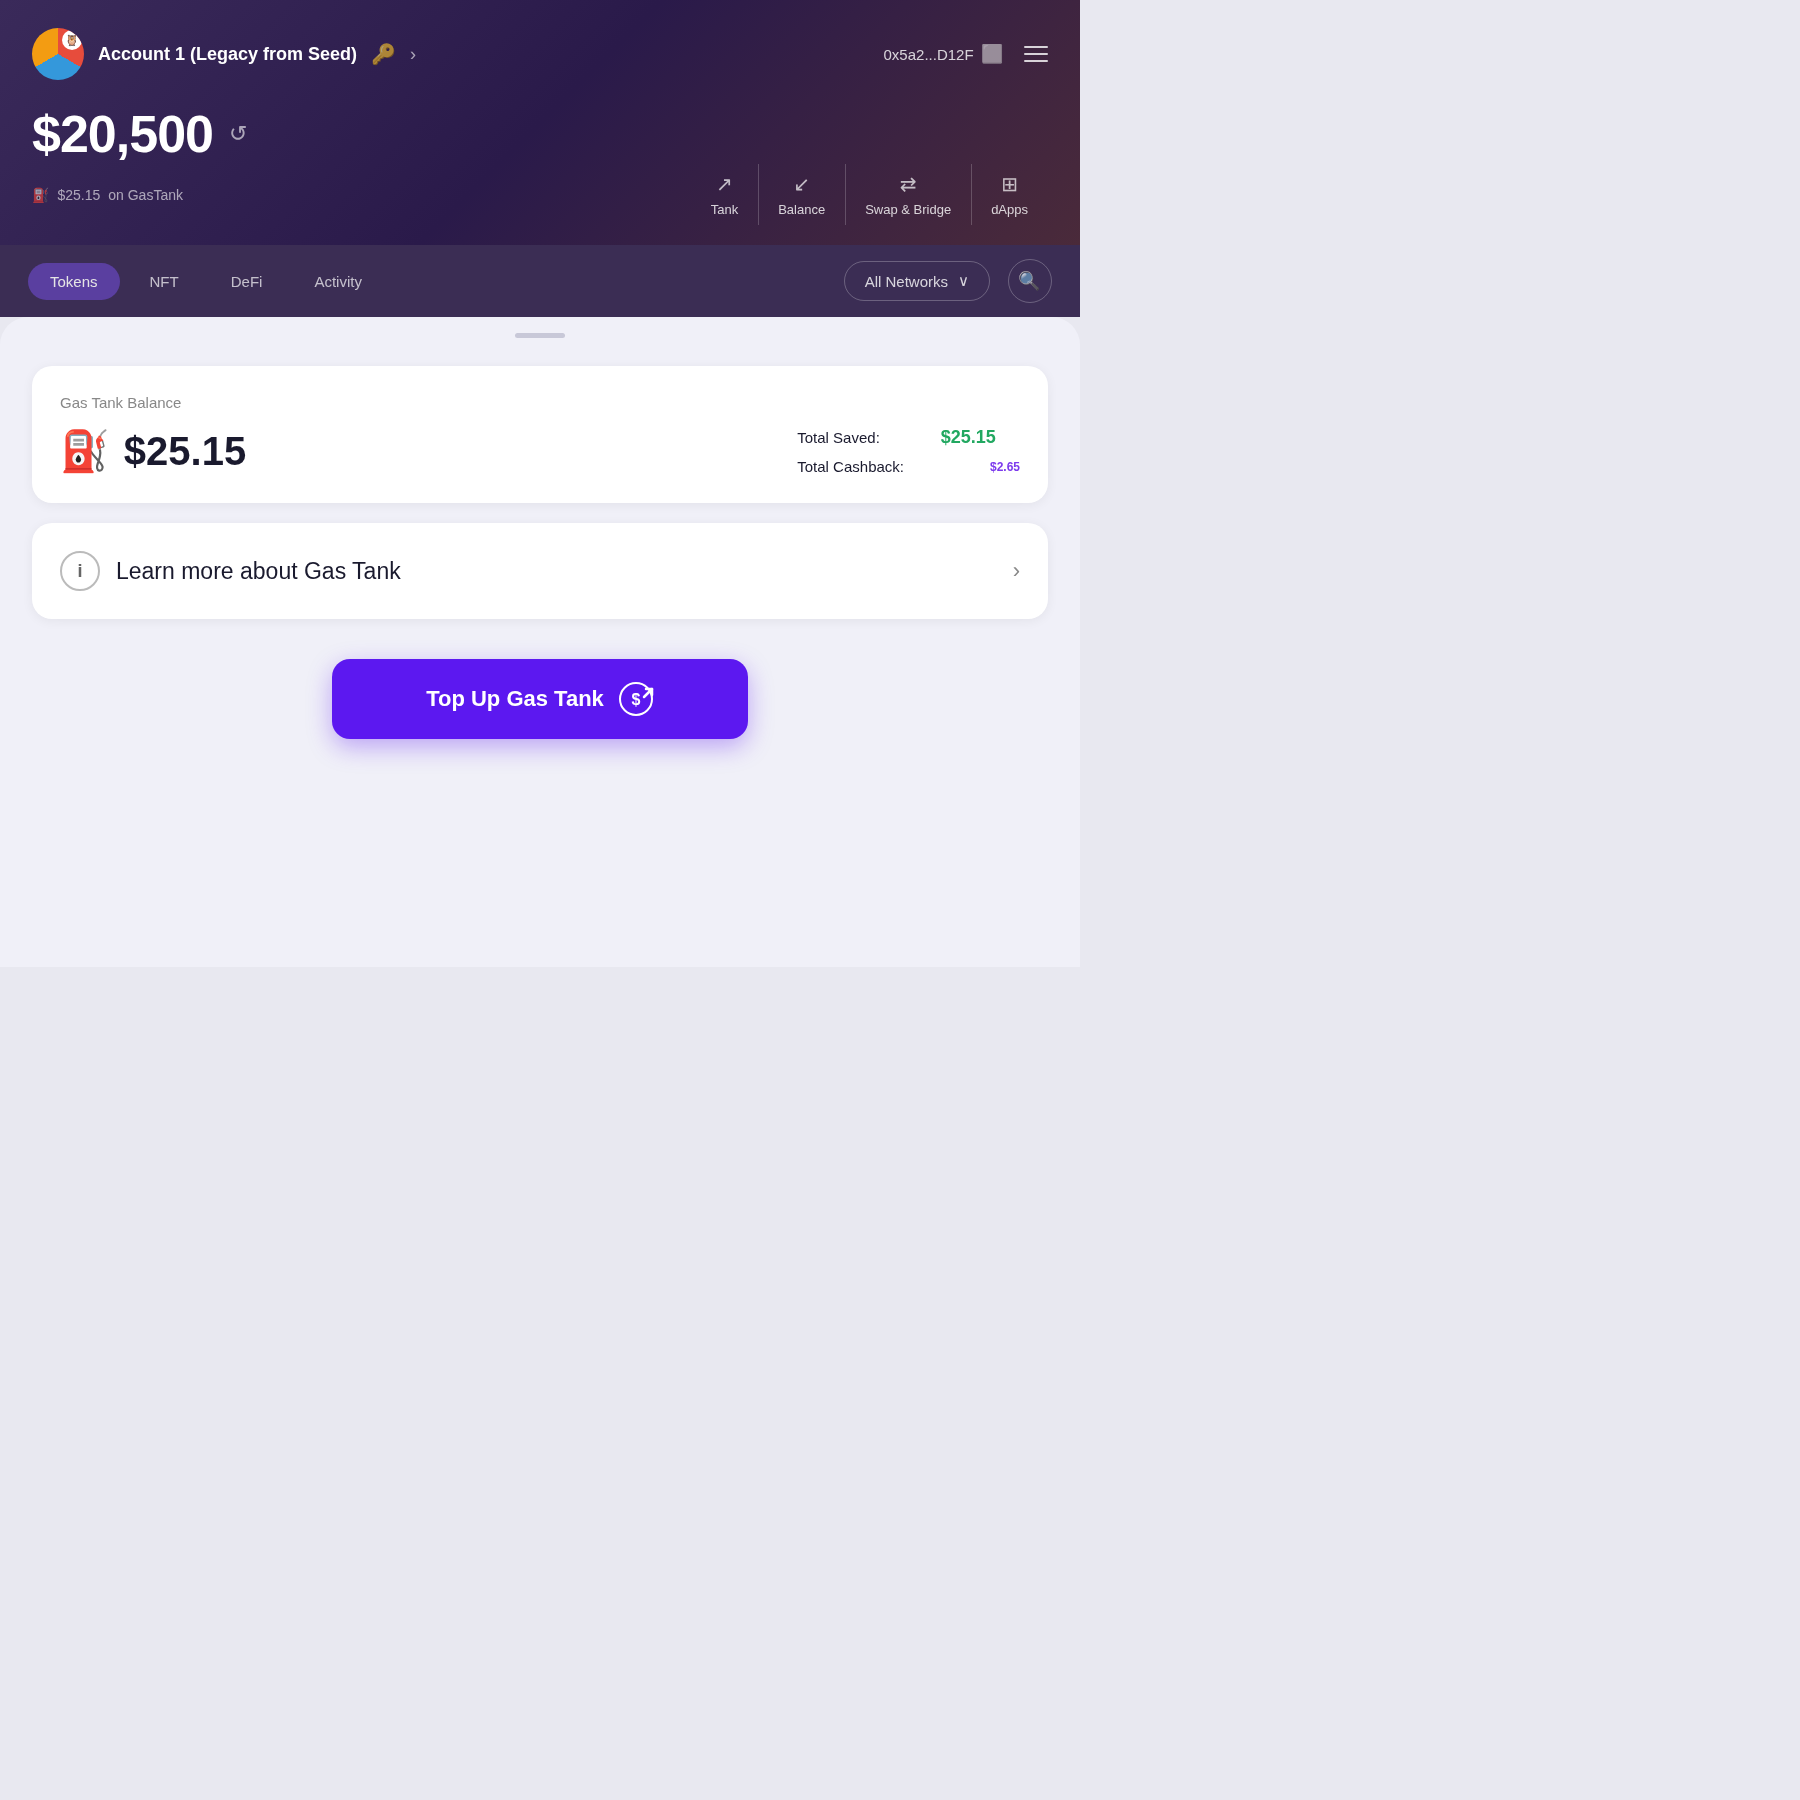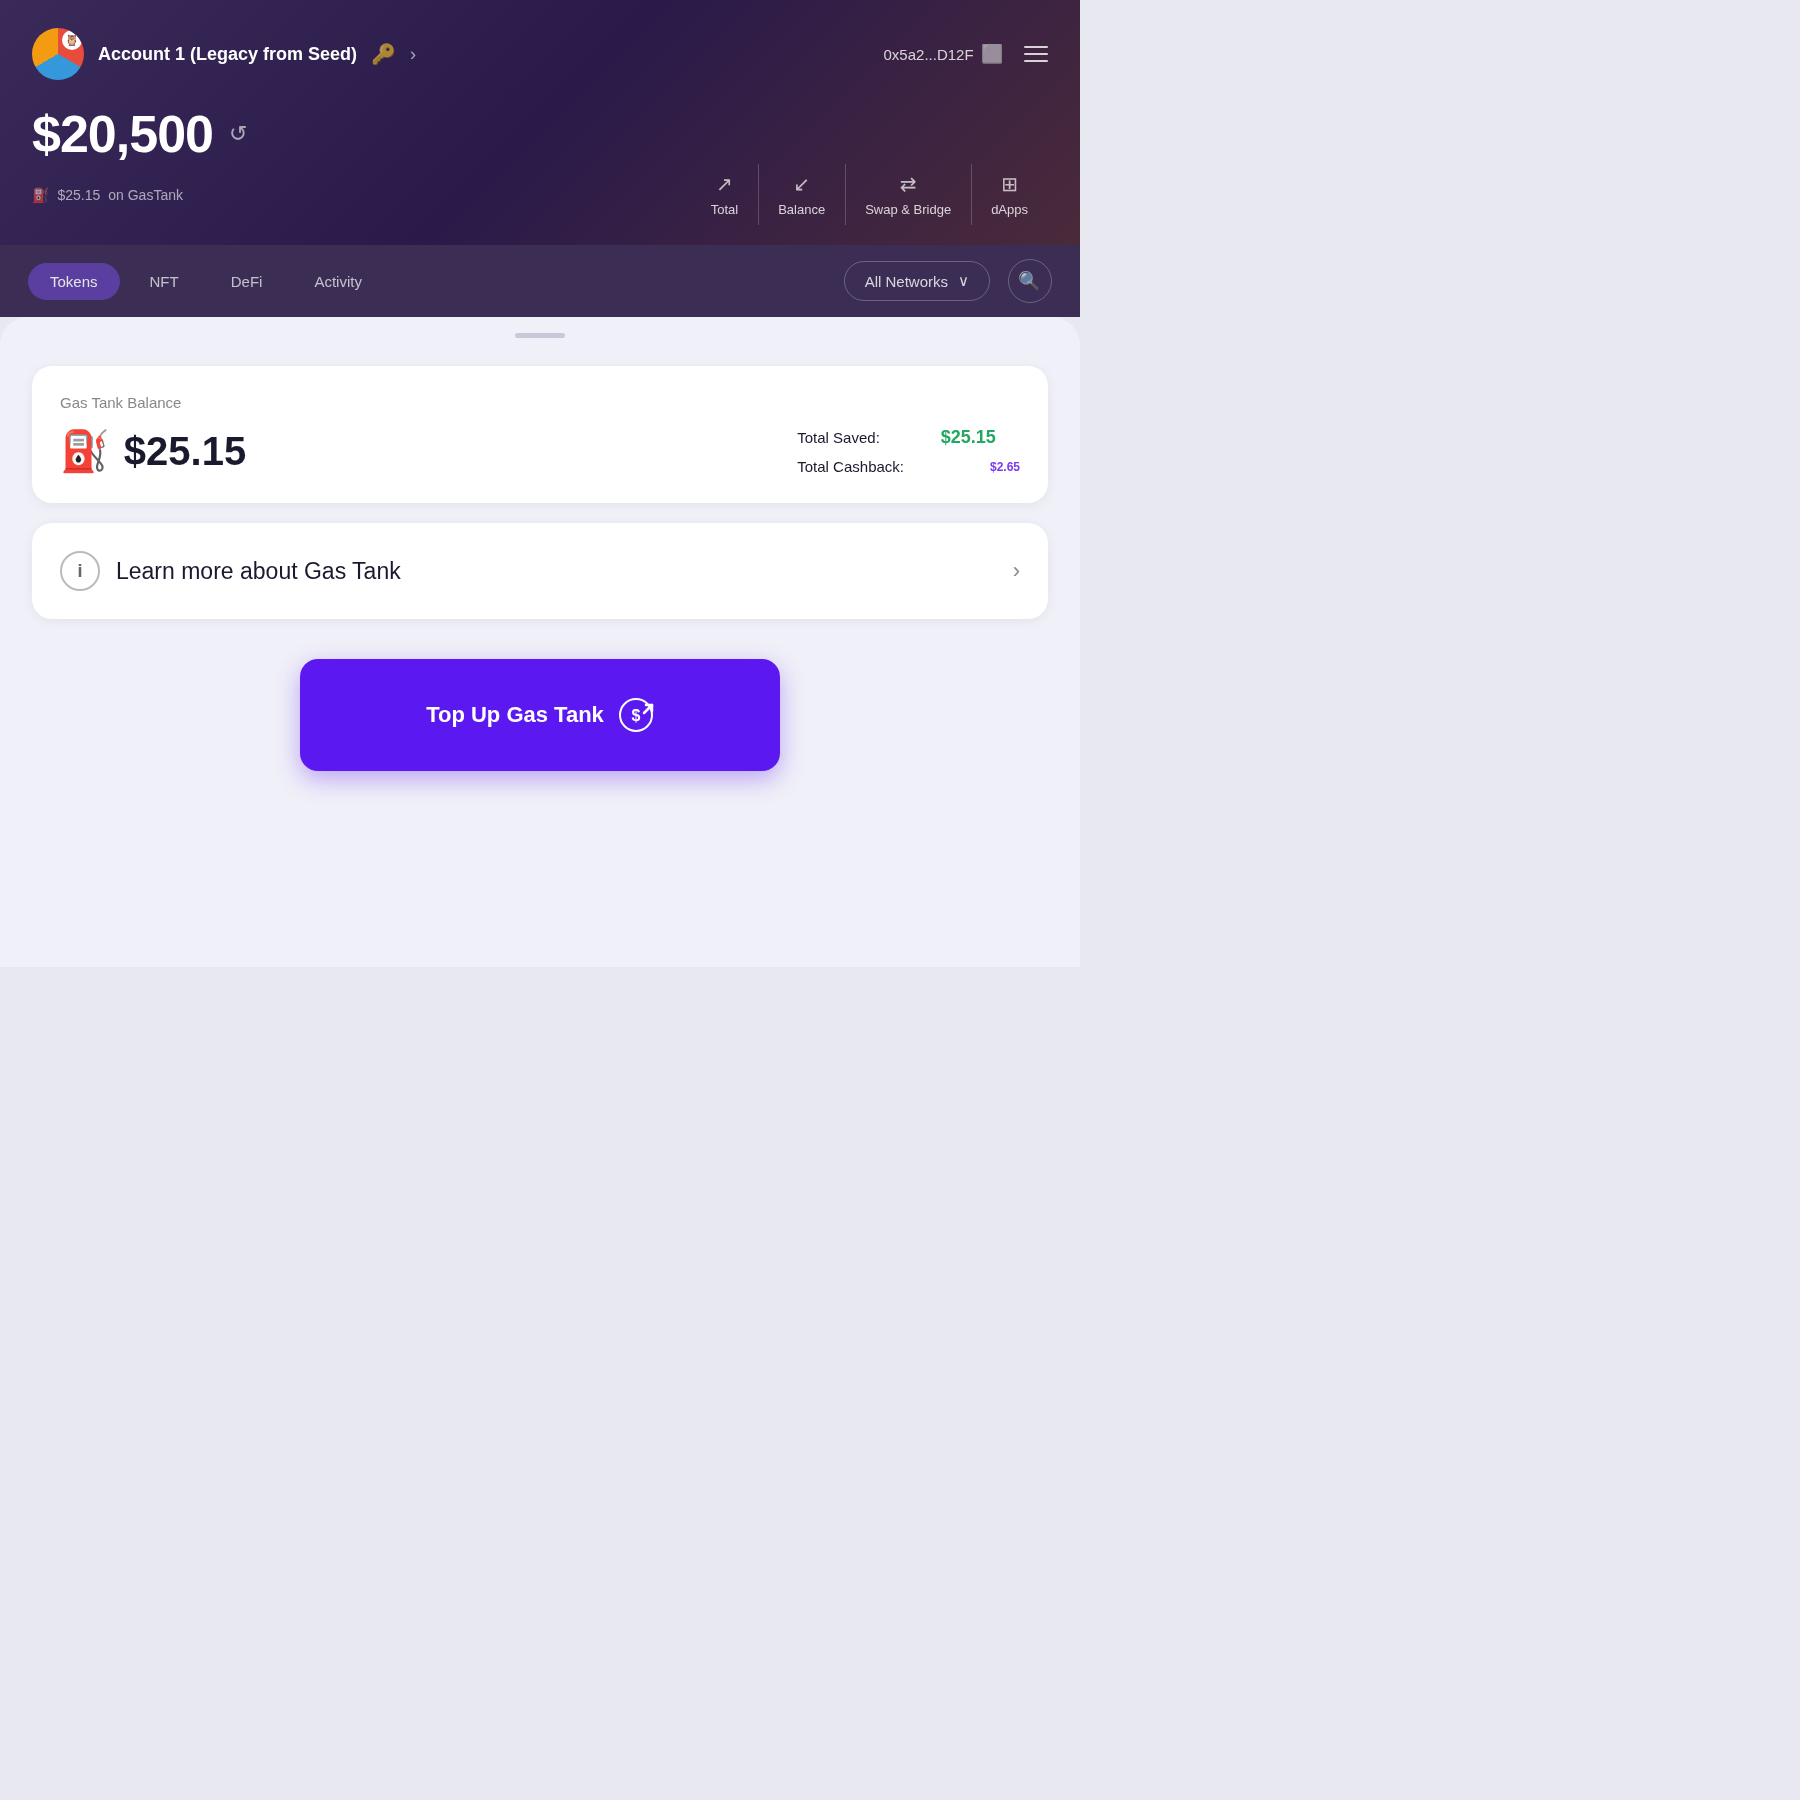--- a/index.html
+++ b/index.html
@@ -340,29 +340,29 @@
       color: #888;
       font-size: 22px;
     }
 
     
     .topup-btn {
       background: #5c18f0;
       color: #fff;
       border: none;
       border-radius: 18px;
-      padding: 38px 40px;
+      padding: 22px 40px;
       font-size: 22px;
       font-weight: 700;
       display: flex;
       align-items: center;
       justify-content: center;
       gap: 14px;
       cursor: pointer;
-      width: 480px;
+      width: 416px;
       margin: 40px auto 0 auto;
       box-shadow: 0 8px 24px rgba(92,24,240,0.35);
     }
 
     .coin-icon {
       width: 36px;
       height: 36px;
     }
   </style>
 </head>
@@ -398,21 +398,21 @@
 
   <div class="actions-row">
     <div class="gas-info">
       <span>⛽</span>
       <span>$25.15</span>
       <span>on GasTank</span>
     </div>
     <div class="action-buttons">
       <div class="action-btn">
         <span class="action-icon">↗</span>
-        <span>Total</span>
+        <span>Tank</span>
       </div>
       <div class="action-btn">
         <span class="action-icon">↙</span>
         <span>Balance</span>
       </div>
       <div class="action-btn">
         <span class="action-icon">⇄</span>
         <span>Swap &amp; Bridge</span>
       </div>
       <div class="action-btn">

